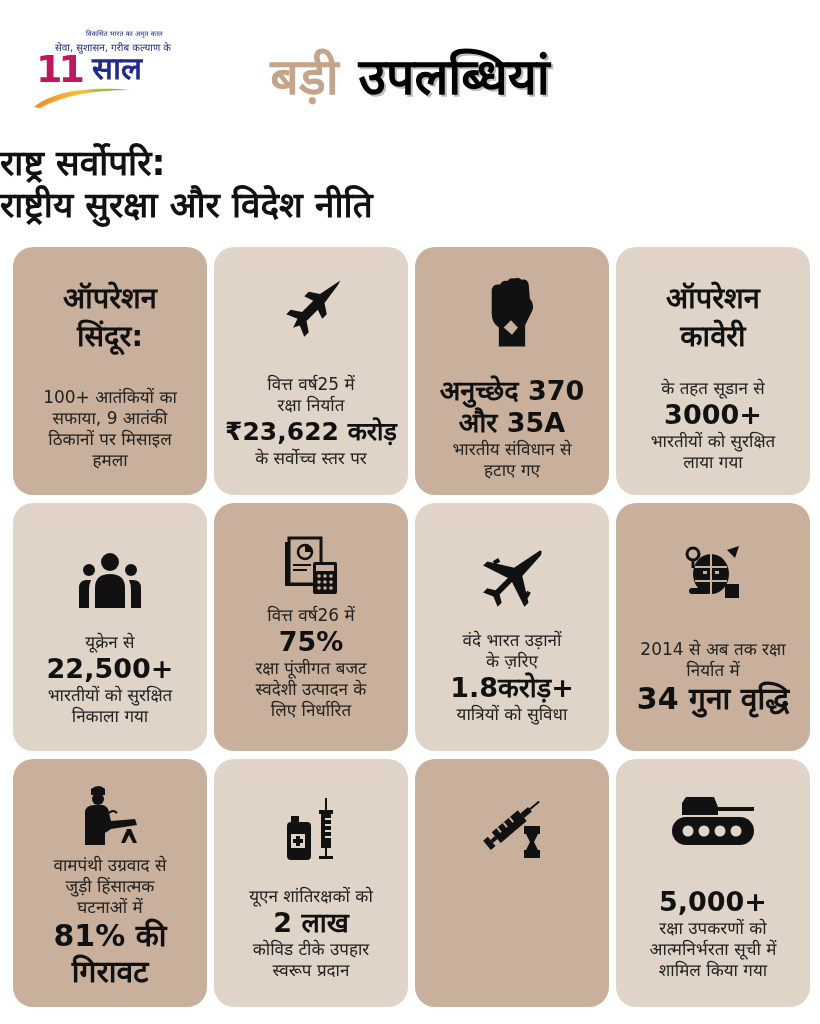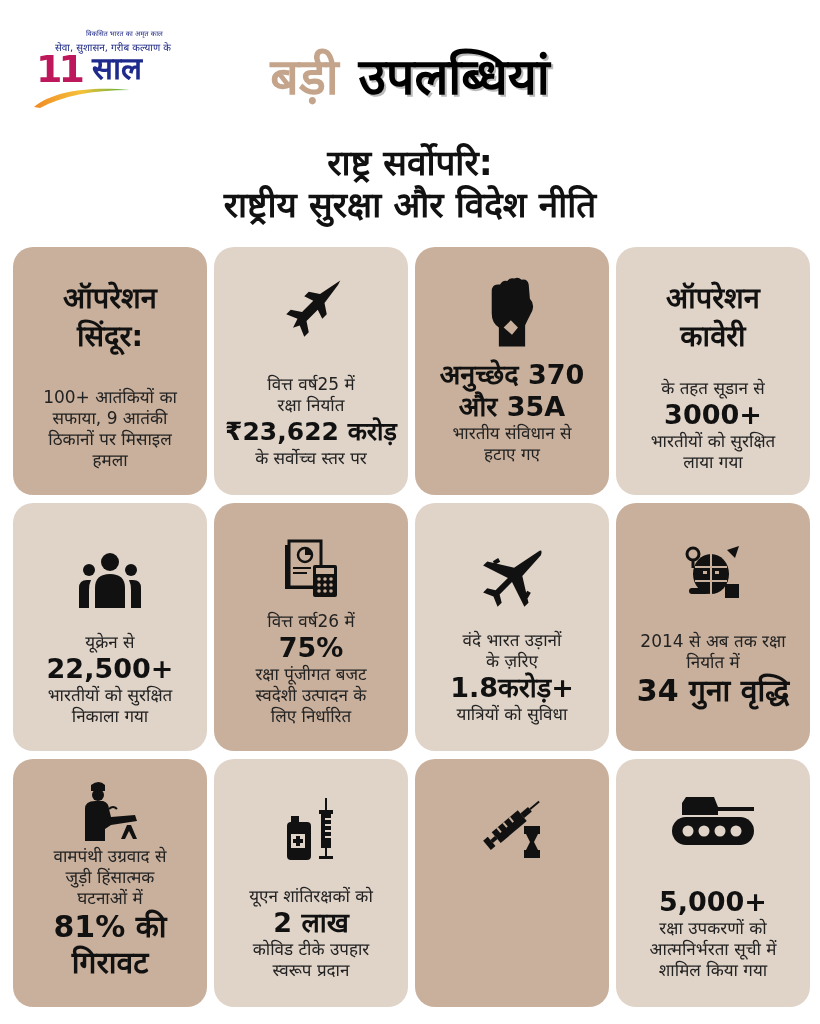--- a/index.html
+++ b/index.html
@@ -11,21 +11,21 @@
   .logo .tag1 { position: absolute; left: 58px; top: 1px; font-size: 7px; color: #1f2a86; white-space: nowrap; }
   .logo .tag2 { position: absolute; left: 27px; top: 12px; font-size: 10px; font-weight: normal; color: #1f2a86; white-space: nowrap; }
   .logo .eleven { position: absolute; left: 8px; top: 22px; font-family: "DejaVu Sans", sans-serif; font-size: 38px; font-weight: bold; color: #be185d; letter-spacing: -4px; line-height: 1; }
   .logo .saal { position: absolute; left: 64px; top: 25px; font-size: 31px; font-weight: bold; color: #1e2a8c; line-height: 1; }
   .logo .swoosh { position: absolute; left: 4px; top: 58px; width: 100px; height: 22px; }
 
   
   .title { position: absolute; left: 0; right: 0; top: 52px; text-align: center; font-size: 50px; font-weight: bold; line-height: 1; white-space: nowrap; }
   .title .t1 { color: #c4a58c; }
   .title .t2 { color: #000; text-shadow: 2px 2px 0 #bbb; margin-left: 20px; }
-  .subtitle { position: absolute; left: 0; right: 0; top: 142px; text-align: center; font-size: 35px; font-weight: bold; line-height: 42px; color: #111; }
+  .subtitle { position: absolute; left: 0; right: 0; top: 142px; font-size: 35px; font-weight: bold; line-height: 42px; color: #111; }
 
   
   .grid { position: absolute; left: 13px; top: 247px; width: 795px; display: grid;
           grid-template-columns: repeat(4, 194px); grid-template-rows: repeat(3, 248px);
           column-gap: 7px; row-gap: 8px; }
   .card { border-radius: 20px; display: flex; flex-direction: column; align-items: center; text-align: center; padding: 14px 10px 14px; position: relative; }
   .card.dark { background: #c9b09c; }
   .card.light { background: #e0d4c9; }
   .icon { height: 90px; display: flex; align-items: center; justify-content: center; margin-top: 6px; }
   .icon svg { fill: #111; }
@@ -95,21 +95,21 @@
   </div>
 
   <div class="card dark">
     <div class="icon">
       <svg width="60" height="74" viewBox="0 0 50 62">
         <path d="M8 14 Q8 8 13 8 L15 8 Q17 4 21 5 Q23 2 27 3 Q30 1 33 4 Q38 3 39 8 L40 20 Q44 24 42 30 L38 38 L36 42 L36 60 L14 60 L14 44 Q8 40 8 32 Z"></path>
         <path d="M18 44 L24 38 L30 44 L25 50 Z" fill="#c9b09c"></path>
       </svg>
     </div>
     <div class="spacer"></div>
-    <div style="margin-bottom:16px">
+    <div style="margin-bottom:0">
       <div class="t-big">अनुच्छेद 370</div>
       <div class="t-big">और 35A</div>
       <div class="t-small">भारतीय संविधान से</div>
       <div class="t-small">हटाए गए</div>
     </div>
   </div>
 
   <div class="card light">
     <div class="t-head">
       <div>ऑपरेशन</div>
@@ -162,21 +162,21 @@
           <circle cx="36" cy="46" r="1.8"></circle>
             <circle cx="42" cy="46" r="1.8"></circle>
             <circle cx="48" cy="46" r="1.8"></circle>
           <circle cx="36" cy="52" r="1.8"></circle>
             <circle cx="42" cy="52" r="1.8"></circle>
             <circle cx="48" cy="52" r="1.8"></circle>
         </g>
       </svg>
     </div>
     <div class="spacer"></div>
-    <div style="margin-bottom:10px">
+    <div style="margin-bottom:16px">
       <div class="t-small">वित्त वर्ष26 में</div>
       <div class="t-big">75%</div>
       <div class="t-small">रक्षा पूंजीगत बजट</div>
       <div class="t-small">स्वदेशी उत्पादन के</div>
       <div class="t-small">लिए निर्धारित</div>
     </div>
   </div>
 
   <div class="card light">
     <div class="icon" style="margin-top:18px">
@@ -207,39 +207,39 @@
           <rect x="27" y="10" width="2" height="40"></rect>
           <rect x="20" y="27" width="4" height="3"></rect>
             <rect x="32" y="27" width="4" height="3"></rect>
         </g>
         <path d="M44 6 L56 2 L52 14 Z"></path>
         <rect x="42" y="40" width="14" height="14"></rect>
         <rect x="6" y="44" width="20" height="6" rx="3"></rect>
       </svg>
     </div>
     <div class="spacer"></div>
-    <div style="margin-bottom:28px">
+    <div style="margin-bottom:20px">
       <div class="t-small">2014 से अब तक रक्षा</div>
       <div class="t-small">निर्यात में</div>
       <div class="t-huge">34 गुना वृद्धि</div>
     </div>
   </div>
 
   <div class="card dark">
     <div class="icon" style="margin-top:4px">
       <svg width="66" height="66" viewBox="0 0 66 66">
         <path d="M14 6 Q22 0 28 6 L28 12 L14 12 Z"></path>
         <circle cx="21" cy="16" r="6"></circle>
         <path d="M8 62 L8 30 Q8 22 18 22 L26 22 Q32 24 32 30 L34 38 L58 36 L60 42 L34 46 L28 50 L28 62 Z"></path>
         <path d="M50 46 L44 60 L48 60 L52 52 L56 60 L60 60 L54 46 Z"></path>
         <path d="M32 30 Q36 26 40 30" fill="none" stroke="#111" stroke-width="2"></path>
       </svg>
     </div>
     <div class="spacer"></div>
-    <div style="margin-bottom:12px">
+    <div style="margin-bottom:3px">
       <div class="t-small">वामपंथी उग्रवाद से</div>
       <div class="t-small">जुड़ी हिंसात्मक</div>
       <div class="t-small">घटनाओं में</div>
       <div class="t-huge">81% की</div>
       <div class="t-huge">गिरावट</div>
     </div>
   </div>
 
   <div class="card light">
     <div class="icon" style="margin-top:12px">

